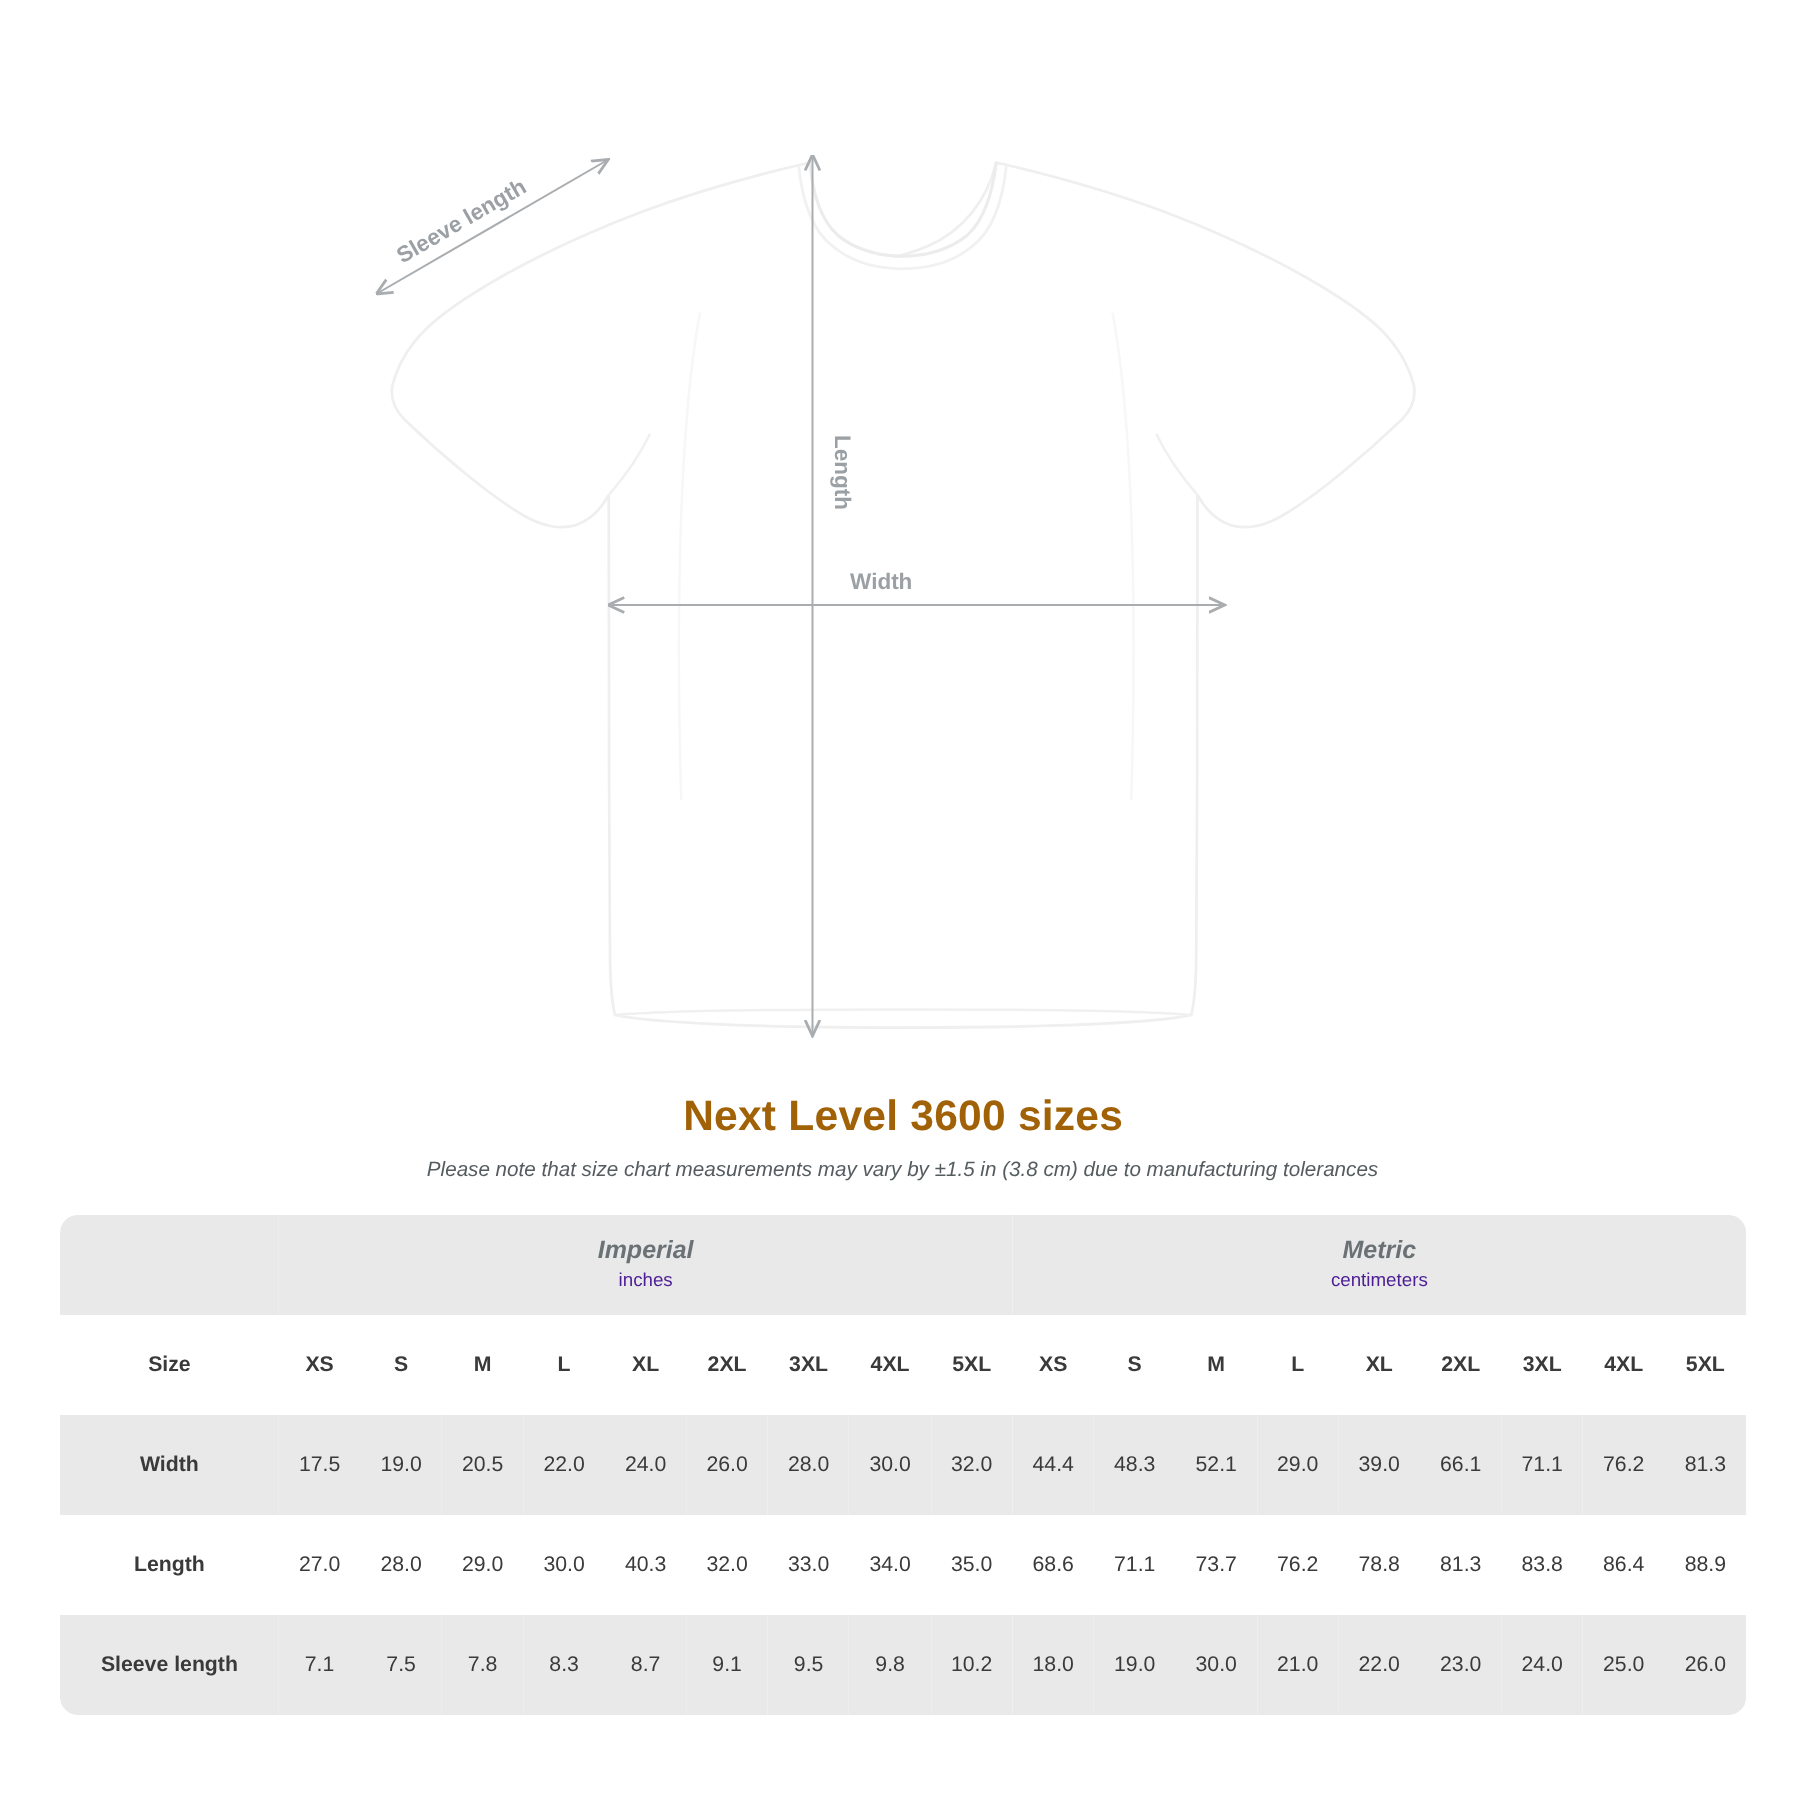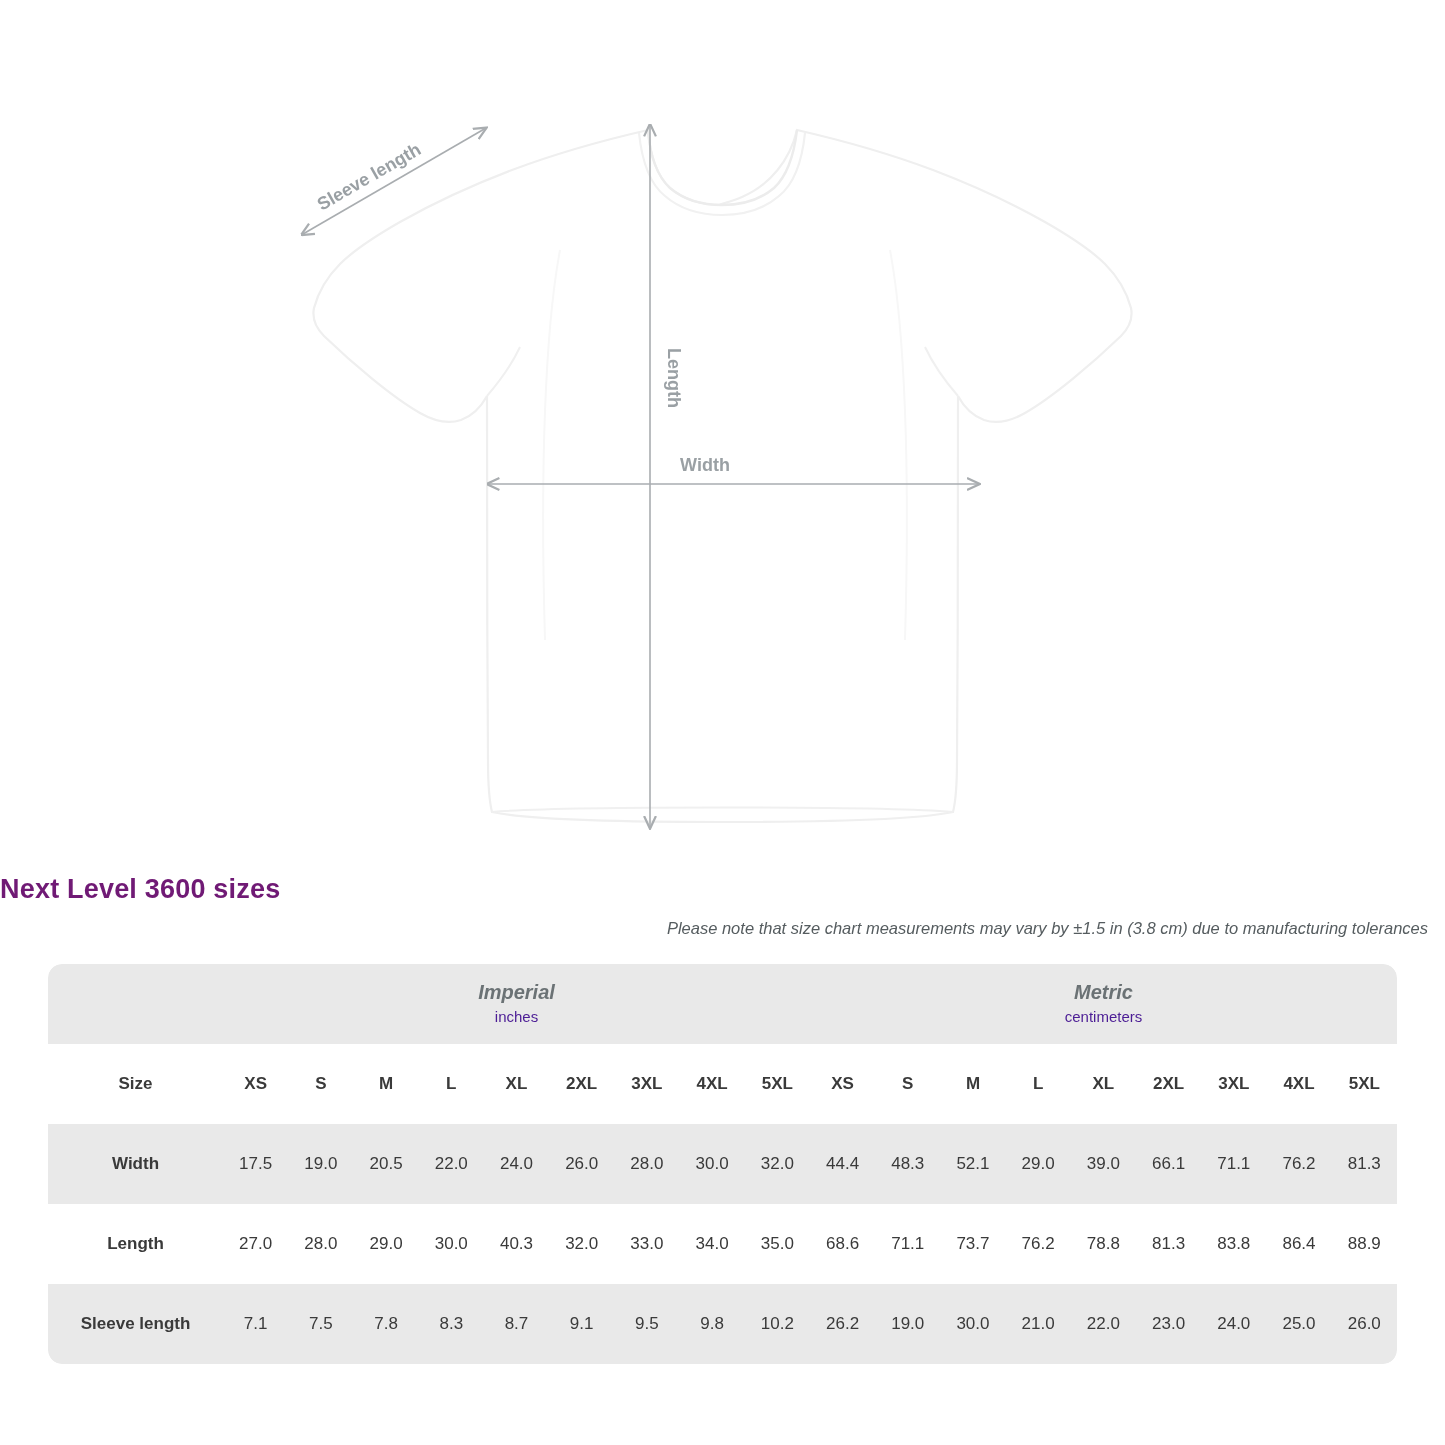--- a/index.html
+++ b/index.html
@@ -27,33 +27,33 @@
     height: 860px;
   }
   .illus svg {
     position: absolute;
     left: 0;
     top: 0;
   }
 
   
   .chart-title {
-    text-align: left;
-    font-size: 27px;
+    text-align: center;
+    font-size: 34px;
     font-weight: bold;
-    color: #701a75;
+    color: #a16207;
     margin: 14px 0 0 0;
     letter-spacing: 0.2px;
   }
   .chart-note {
-    text-align: right;
+    text-align: center;
     font-size: 16.5px;
     font-style: italic;
     color: #555c5f;
-    margin: 14px 17px 0 0;
+    margin: 14px 1px 0 0;
   }
 
   
   .table-wrap {
     margin: 26px 48px 0 48px;
     border-radius: 14px;
     overflow: hidden;
   }
   table.sizes {
     border-collapse: collapse;
@@ -288,21 +288,21 @@
           <td class="row-label corner-bl">Sleeve length</td>
           <td>7.1</td>
           <td>7.5</td>
           <td>7.8</td>
           <td>8.3</td>
           <td>8.7</td>
           <td>9.1</td>
           <td>9.5</td>
           <td>9.8</td>
           <td>10.2</td>
-          <td>26.2</td>
+          <td>18.0</td>
           <td>19.0</td>
           <td>30.0</td>
           <td>21.0</td>
           <td>22.0</td>
           <td>23.0</td>
           <td>24.0</td>
           <td>25.0</td>
           <td class="corner-br">26.0</td>
         </tr>
       </tbody>

